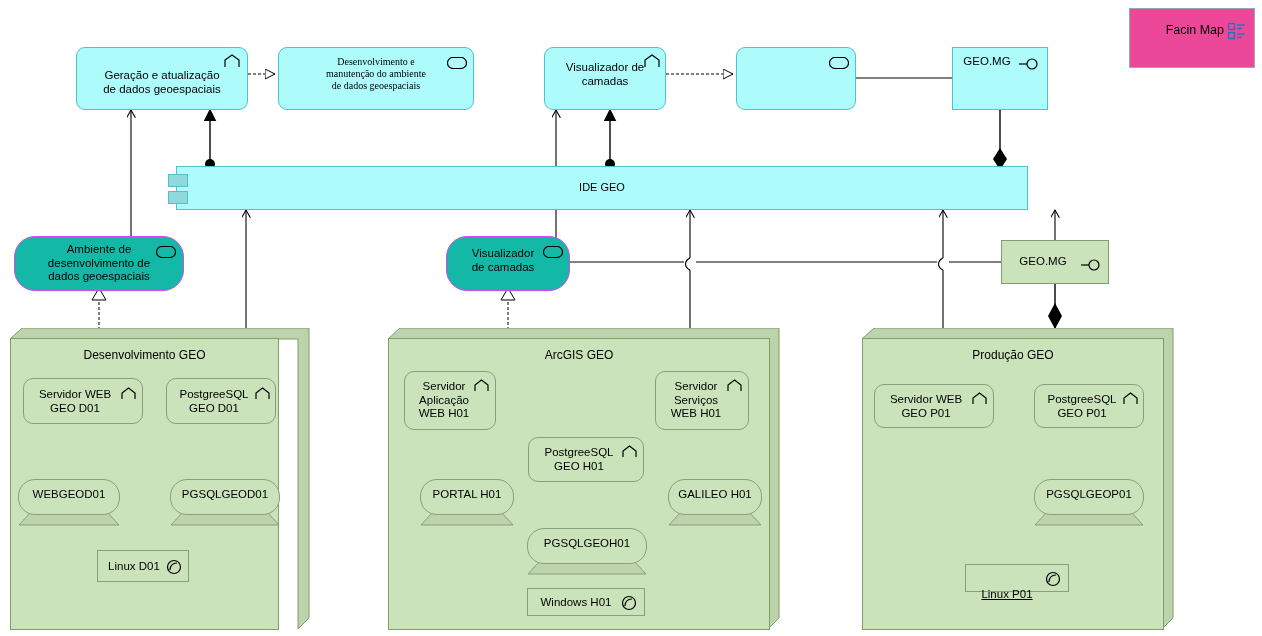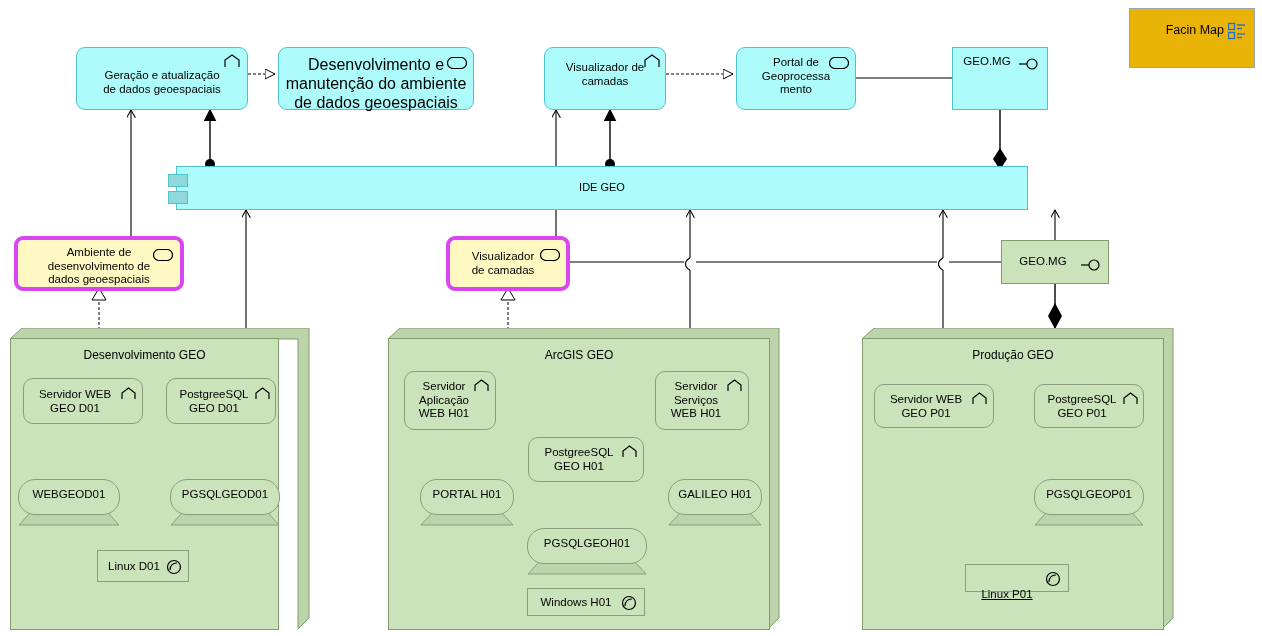--- a/index.html
+++ b/index.html
@@ -19,21 +19,21 @@
   
   .appsvc{
     background:#AEFBFC;border:1px solid #4fc3c9;border-radius:9px;
   }
   .appcomp{
     background:#AEFBFC;border:1px solid #4fc3c9;border-radius:0;
   }
 
   
   .gsvc{
-    background:#fef9c3;border:4px solid #d946ef;border-radius:9px;
+    background:#14b8a6;border:1px solid #d946ef;border-radius:21px;
   }
   .gplain{
     background:#CBE3BB;border:1px solid #7f9e6b;border-radius:0;
   }
 
   
   .group3d{position:absolute;}
   .group3d .face{
     position:absolute;left:0;top:10px;right:10px;bottom:0;
     background:#CBE3BB;border:1px solid #7f9e6b;
@@ -61,21 +61,21 @@
   
   .sysw{
     background:#CBE3BB;border:1px solid #8a9e7e;border-radius:0;
   }
 
   
   .ico{position:absolute;pointer-events:none;}
 
   
   #legend{
-    position:absolute;background:#eab308;border:1px solid #9aa8ad;
+    position:absolute;background:#ec4899;border:1px solid #9aa8ad;
   }
   #legend .ltxt{position:absolute;font-size:12.5px;color:#000;}
 
   svg.lines{position:absolute;left:0;top:0;width:1262px;height:636px;overflow:visible;pointer-events:none;}
   svg.lines *{shape-rendering:geometricPrecision;}
 </style>
 </head>
 <body>
 
 <div id="canvas">
@@ -193,44 +193,41 @@
     <div class="lbl" style="top:21px;font-size:11.5px;">Geração e atualização
 de dados geoespaciais</div>
     <span class="ico" style="right:6px;top:6px;">
       <svg width="18" height="15">
           <path d="M2,13 L2,6 L9,1 L16,6 L16,13" fill="none" stroke="#000" stroke-width="1.2"></path>
         </svg>
     </span>
   </div>
 
   <div class="node appsvc" style="left:278px;top:47px;width:196px;height:63px;">
-    <div class="lbl" style="top:8px;font-size:16px;">Desenvolvimento e
+    <div class="lbl" style="top:8px;font-size:10px;font-family:Liberation Serif, serif;">Desenvolvimento e
 manutenção do ambiente
 de dados geoespaciais</div>
     <span class="ico" style="right:6px;top:7px;">
       <svg width="20" height="12">
           <rect x="0.5" y="0.5" width="19" height="11" rx="5.5" fill="none" stroke="#000" stroke-width="1.2"></rect>
         </svg>
     </span>
   </div>
 
   <div class="node appsvc" style="left:544px;top:47px;width:122px;height:63px;">
     <div class="lbl" style="top:13px;font-size:11.5px;">Visualizador de
 camadas</div>
     <span class="ico" style="right:4px;top:6px;">
       <svg width="18" height="15">
           <path d="M2,13 L2,6 L9,1 L16,6 L16,13" fill="none" stroke="#000" stroke-width="1.2"></path>
         </svg>
     </span>
   </div>
 
   <div class="node appsvc" style="left:736px;top:47px;width:120px;height:63px;">
-    <div class="lbl" style="top:8px;font-size:11.5px;">Portal de
-Geoprocessa
-mento</div>
     <span class="ico" style="right:6px;top:7px;">
       <svg width="20" height="12">
           <rect x="0.5" y="0.5" width="19" height="11" rx="5.5" fill="none" stroke="#000" stroke-width="1.2"></rect>
         </svg>
     </span>
   </div>
 
   <div class="node appcomp" style="left:952px;top:47px;width:96px;height:63px;">
     <div class="lbl" style="top:7px;left:0;right:26px;font-size:11.5px;">GEO.MG</div>
     <span class="ico" style="right:6px;top:8px;">

